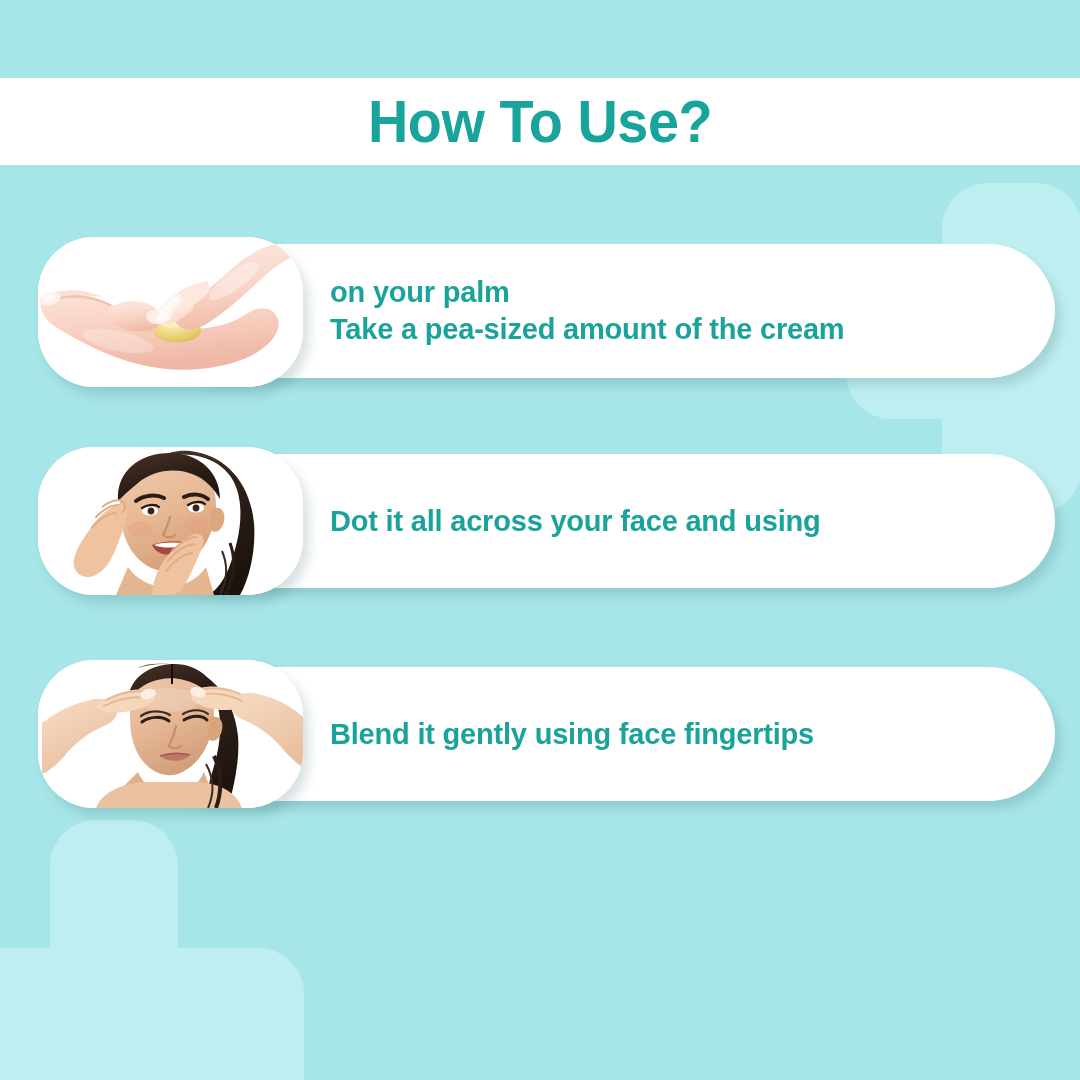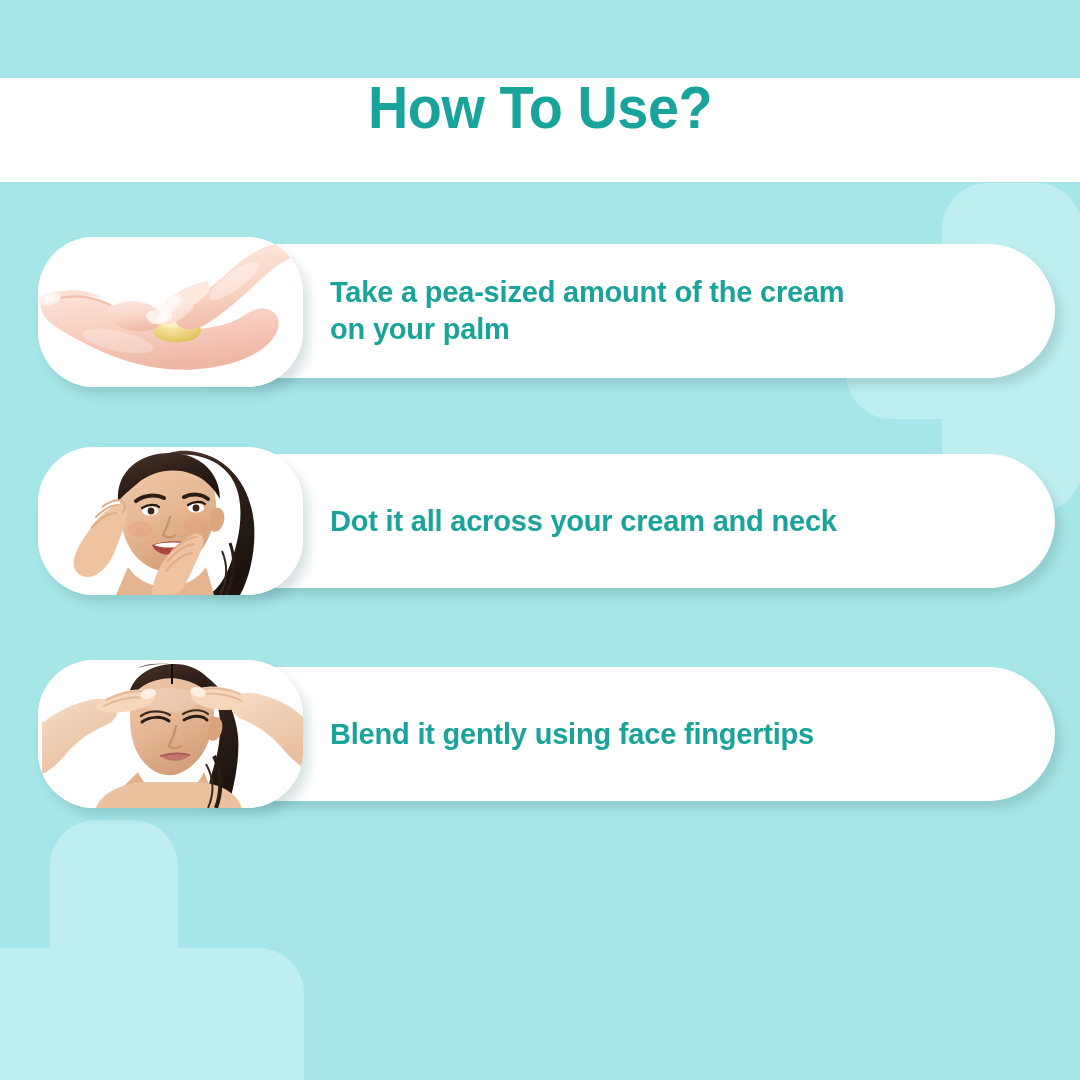--- a/index.html
+++ b/index.html
@@ -28,23 +28,23 @@
   #deco-tr .h { left:0;    top:96px; width:330px; height:140px; }
 
   
   #deco-bl { left:-126px; top:820px; width:430px; height:430px; }
   #deco-bl .v { left:176px; top:0;    width:128px; height:430px; }
   #deco-bl .h { left:0;     top:128px; width:430px; height:175px; }
 
   
   #header {
     position:absolute; left:0; top:78px;
-    width:1080px; height:104px;
+    width:1080px; height:87px;
     background:#ffffff;
-    display:flex; align-items:flex-start; justify-content:center;
+    display:flex; align-items:center; justify-content:center;
     z-index:5;
   }
   #page-title {
     color:#18a49b;
     font-size:60px;
     font-weight:bold;
     letter-spacing:-0.5px;
     line-height:1;
     transform:scaleX(0.93);
     white-space:nowrap;
@@ -105,22 +105,22 @@
       <div class="bar h"></div>
   </div>
 
   <div id="header">
     <div id="page-title">How To Use?</div>
   </div>
 
   <div class="step" id="step-0">
     <div class="step-bar"></div>
     <div class="step-text">
+      <span>on your palm</span>
       <span>Take a pea-sized amount of the cream</span>
-      <span>on your palm</span>
     </div>
     <div class="thumb">
       <svg viewBox="0 0 265 150" preserveAspectRatio="xMidYMid slice">
         <defs>
           <linearGradient id="skin1" x1="0" y1="0" x2="0.3" y2="1">
             <stop offset="0%" stop-color="#fde4da"></stop>
             <stop offset="55%" stop-color="#f8cdbe"></stop>
             <stop offset="100%" stop-color="#eeb7a6"></stop>
           </linearGradient>
           <linearGradient id="skin1b" x1="0" y1="0" x2="0.2" y2="1">
@@ -173,21 +173,21 @@
 
         <ellipse cx="196" cy="44" rx="30" ry="9" fill="#ffffff" opacity="0.35" transform="rotate(-36 196 44)"></ellipse>
         <ellipse cx="80" cy="104" rx="36" ry="10" fill="#ffffff" opacity="0.25" transform="rotate(12 80 104)"></ellipse>
       </svg>
     </div>
   </div>
 
   <div class="step" id="step-1">
     <div class="step-bar"></div>
     <div class="step-text">
-      <span>Dot it all across your cream and neck</span>
+      <span>Dot it all across your face and using</span>
     </div>
     <div class="thumb">
       <svg viewBox="0 0 265 148" preserveAspectRatio="xMidYMid slice">
         <defs>
           <linearGradient id="skin2" x1="0" y1="0" x2="0.4" y2="1">
             <stop offset="0%" stop-color="#f3cdae"></stop>
             <stop offset="60%" stop-color="#e6b793"></stop>
             <stop offset="100%" stop-color="#d6a179"></stop>
           </linearGradient>
           <linearGradient id="hair2" x1="0" y1="0" x2="0.6" y2="1">

